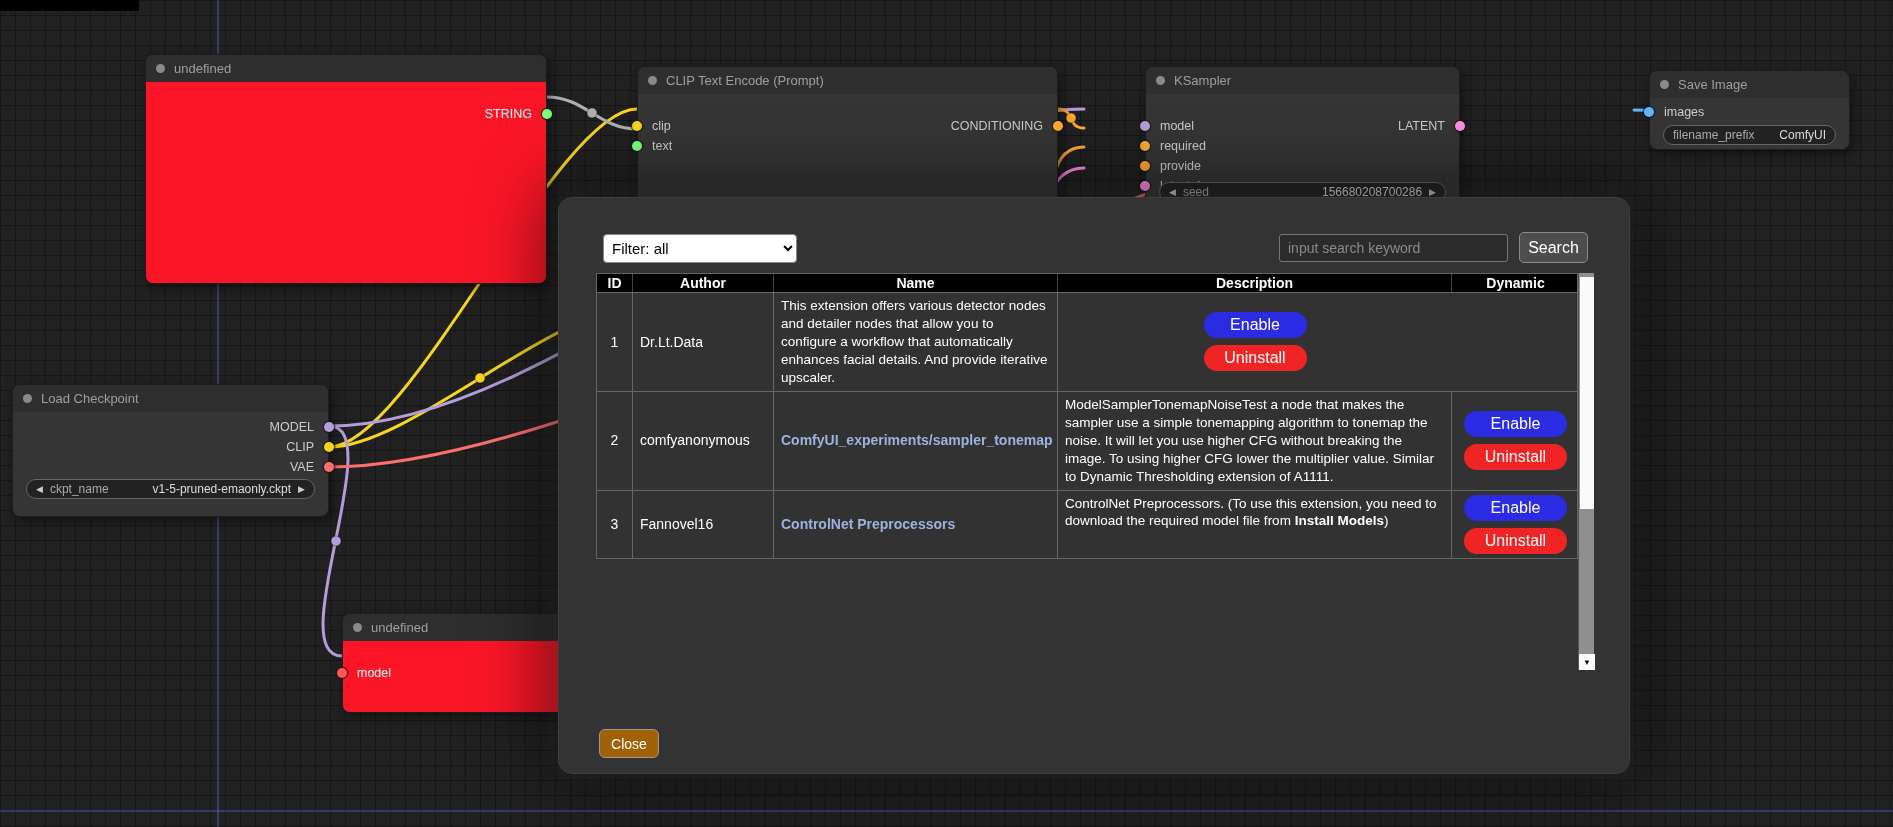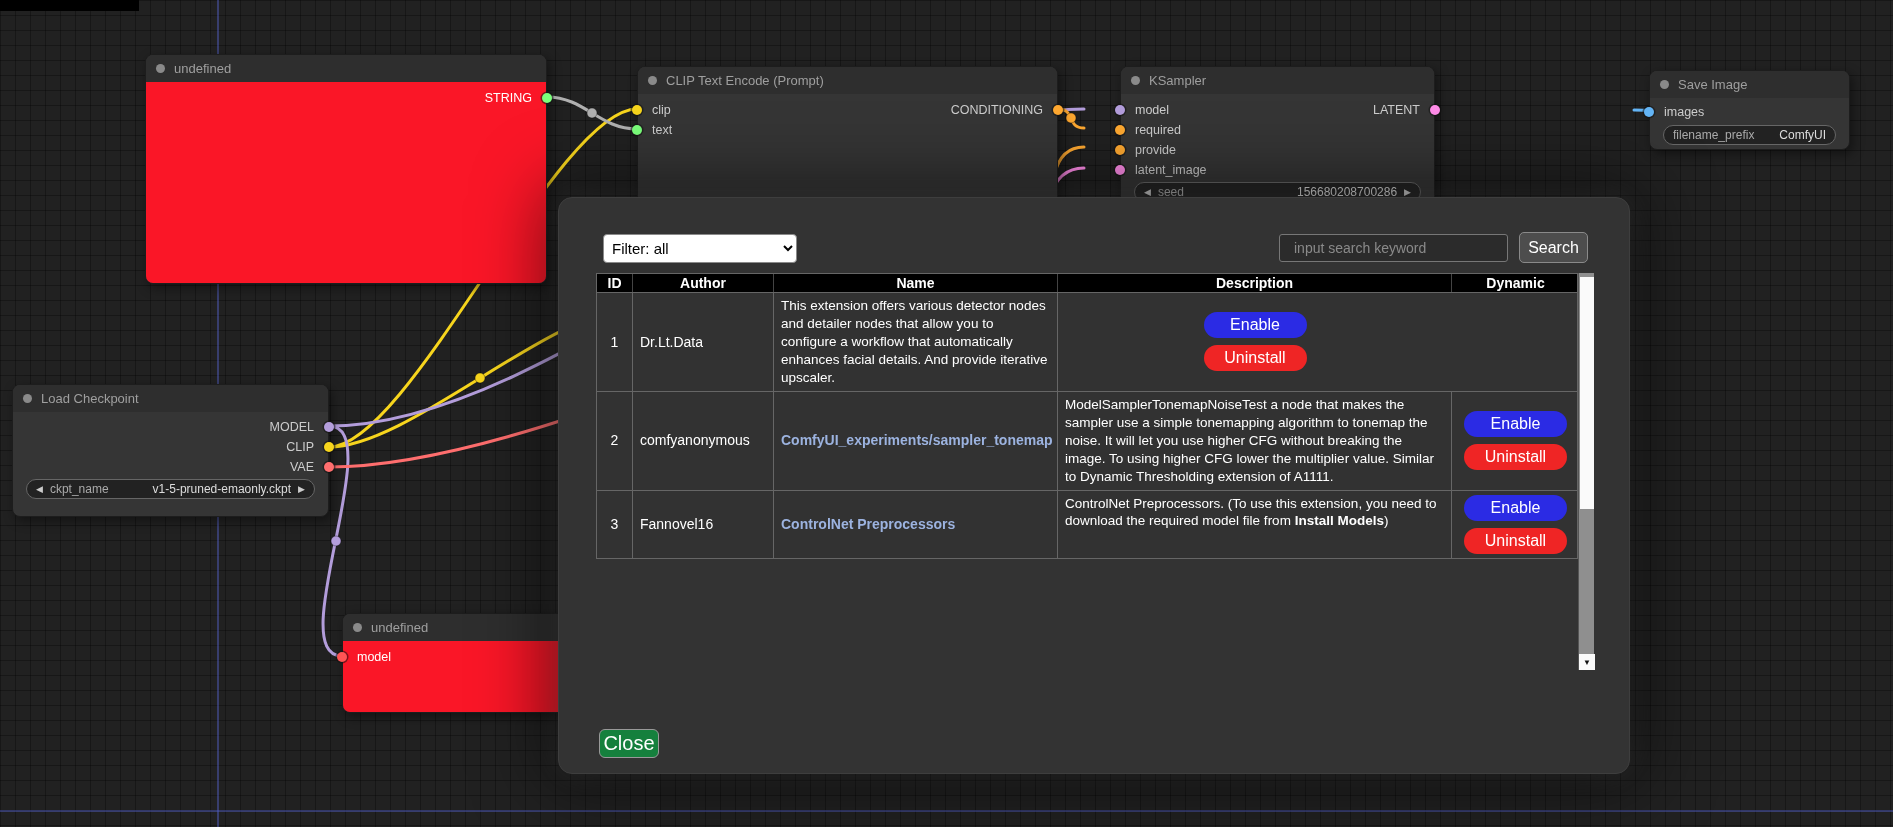--- a/index.html
+++ b/index.html
@@ -24,21 +24,21 @@
   .d-cond{fill:var(--conditioning)} .d-latent{fill:var(--latent)} .d-image{fill:var(--image)}
 
   .node{position:absolute;z-index:2;border-radius:8px;background:#353535;border:1px solid #1d1d1d;
         box-shadow:3px 4px 12px rgba(0,0,0,.45)}
   .ntitle{height:27px;border-radius:7px 7px 0 0;background:#2e2e2e;display:flex;align-items:center;gap:9px;
           padding:0 10px;color:#9f9f9f;font-size:13px;white-space:nowrap;overflow:hidden}
   .tdot{width:9px;height:9px;border-radius:50%;background:#8a8a8a;flex:none}
   .nbody{position:relative}
   .nbody.red{position:absolute;left:0;top:27px;right:0;bottom:0;background:var(--node-error);
              border-radius:0 0 7px 7px}
-  .pt6{padding-top:6px}.pt5{padding-top:5px}.pt4{padding-top:4px}
+  .pt6{padding-top:22px}.pt5{padding-top:5px}.pt4{padding-top:4px}
   .srow{position:relative;height:20px;display:flex;align-items:center;font-size:12.5px;color:#ccc;padding:0 14px}
   .srow.out{justify-content:flex-end}
   .srow.dual{justify-content:space-between}
   .srow .white{color:#fff}
   .pin{position:absolute;top:50%;margin-top:-5px;width:10px;height:10px;border-radius:50%;
        box-shadow:0 0 0 1.5px rgba(18,18,18,.55)}
   .pin.in{left:-6px}.pin.out{right:-6px}
   .p-model{background:var(--model)} .p-clip{background:var(--clip)} .p-vae{background:var(--vae)}
   .p-cond{background:var(--conditioning)} .p-latent{background:var(--latent)} .p-image{background:var(--image)}
   .p-string{background:var(--string)} .p-error{background:var(--error-slot)}
@@ -49,21 +49,21 @@
   .widget .warr{color:#ccc;font-size:9px;line-height:1}
 
   
   .dialog{position:absolute;left:558px;top:197px;width:1072px;height:577px;background:#333;border-radius:14px;
           z-index:10;color:#fff;border:1px solid #3e3e3e;
           box-shadow:0 0 70px 12px rgba(0,0,0,.55),0 0 26px rgba(255,255,255,.10)}
   .dialog .abs{position:absolute}
   .filter{left:44px;top:36px;width:194px;height:29px;font-size:15px;border-radius:4px;border:1px solid #8a8a8a;
           background:#fff;color:#000;padding:0 4px}
   .search-input{left:720px;top:36px;width:229px;height:28px;background:#2b2b2b;border:1px solid #777;
-          border-radius:3px;color:#eee;font-size:14px;padding:0 14px}
+          border-radius:3px;color:#eee;font-size:14px;padding:0 8px}
   .search-input::placeholder{color:#8a8a8a}
   .search-btn{left:960px;top:34px;width:69px;height:31px;background:#4d4d4d;border:1px solid #8a8a8a;
           border-radius:5px;color:#fff;font-size:16px;cursor:pointer}
   .tablewrap{left:37px;top:75px;width:982px}
   .thead{display:grid;grid-template-columns:36px 141px 284px 394px 127px;background:#000;height:20px;
          border:1px solid #666}
   .th{display:flex;align-items:center;justify-content:center;font-weight:bold;font-size:14px;border-right:1px solid #444}
   .th:last-child{border-right:none}
   .trow{display:grid;grid-template-columns:36px 141px 284px 394px 127px;border:1px solid #666;border-top:none;
         background:#323232}
@@ -74,22 +74,22 @@
   .td.c-name{display:flex;align-items:center}
   .td.c-name a{color:var(--link-text);font-weight:bold;font-size:14px;text-decoration:none}
   .td.c-install{display:flex;flex-direction:column;align-items:center;justify-content:center;gap:7px}
   .btn{width:103px;height:26px;border-radius:13px;border:none;color:#fff;font-size:16px;cursor:pointer}
   .b-enable{background:var(--enable-btn)}
   .b-uninstall{background:var(--uninstall-btn)}
   .vscroll{left:1019px;top:75px;width:16px;height:397px;background:#8f8f8f;border-left:1px solid #555}
   .vthumb{position:absolute;left:1px;top:4px;width:14px;height:232px;background:#fafafa}
   .sdown{position:absolute;left:0;bottom:0;width:16px;height:16px;background:#fafafa;color:#111;
          display:flex;align-items:center;justify-content:center;font-size:8px}
-  .close-btn{left:40px;top:531px;width:60px;height:29px;background:#15803d;border:1px solid #999;
-         border-radius:6px;color:#fff;font-size:20px;cursor:pointer}
+  .close-btn{left:40px;top:531px;width:60px;height:29px;background:#a16207;border:1px solid #999;
+         border-radius:6px;color:#fff;font-size:14px;cursor:pointer}
   b{font-weight:bold}
 </style>
 </head>
 <body>
 
 <div class="canvas">
   <div class="axis-v"></div>
   <div class="axis-h"></div>
   <div class="corner"></div>
 
@@ -139,21 +139,21 @@
         <span class="pin in p-clip"></span>
         <span class="pin out p-cond"></span>
       </div>
       <div class="srow">
         <span>text</span>
         <span class="pin in p-string"></span>
       </div>
     </div>
   </div>
 
-  <div class="node" style="left:1120px;top:66px;width:315px;height:175px">
+  <div class="node" style="left:1145px;top:66px;width:315px;height:175px">
     <div class="ntitle">
       <span class="tdot"></span>
       <span>KSampler</span>
     </div>
     <div class="nbody pt6">
       <div class="srow dual">
         <span>model</span>
         <span>LATENT</span>
         <span class="pin in p-model"></span>
         <span class="pin out p-latent"></span>

